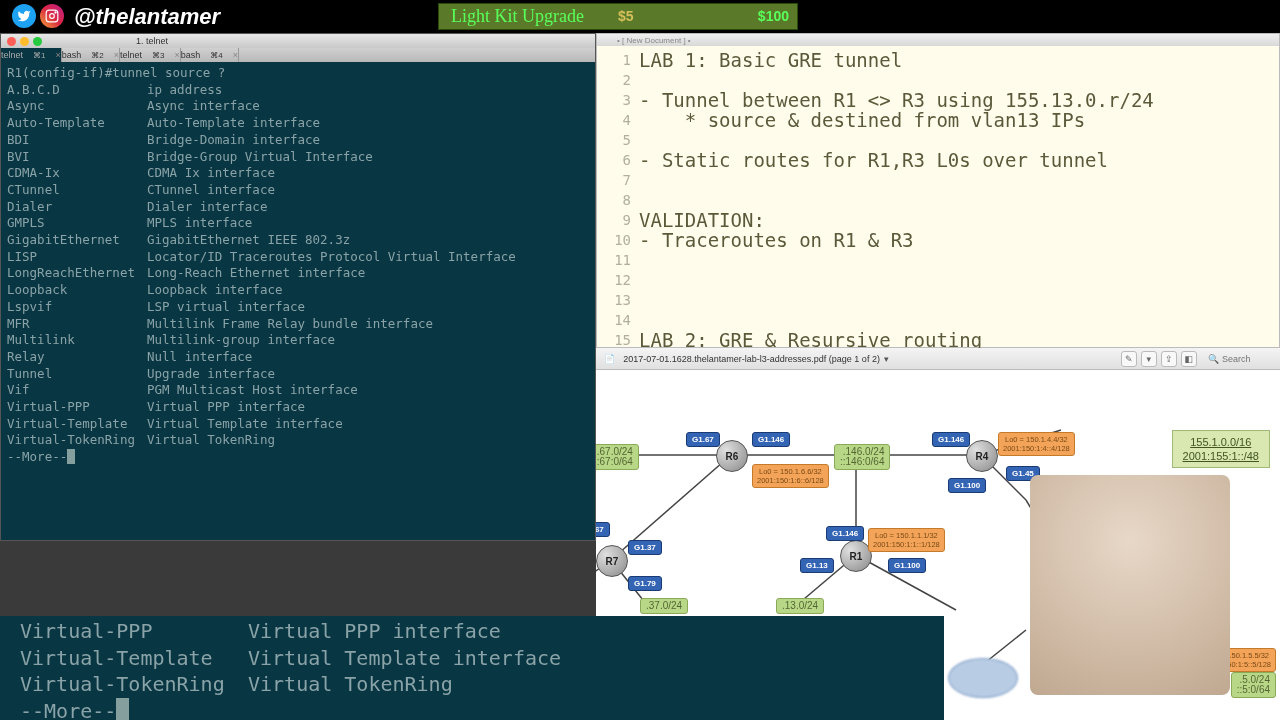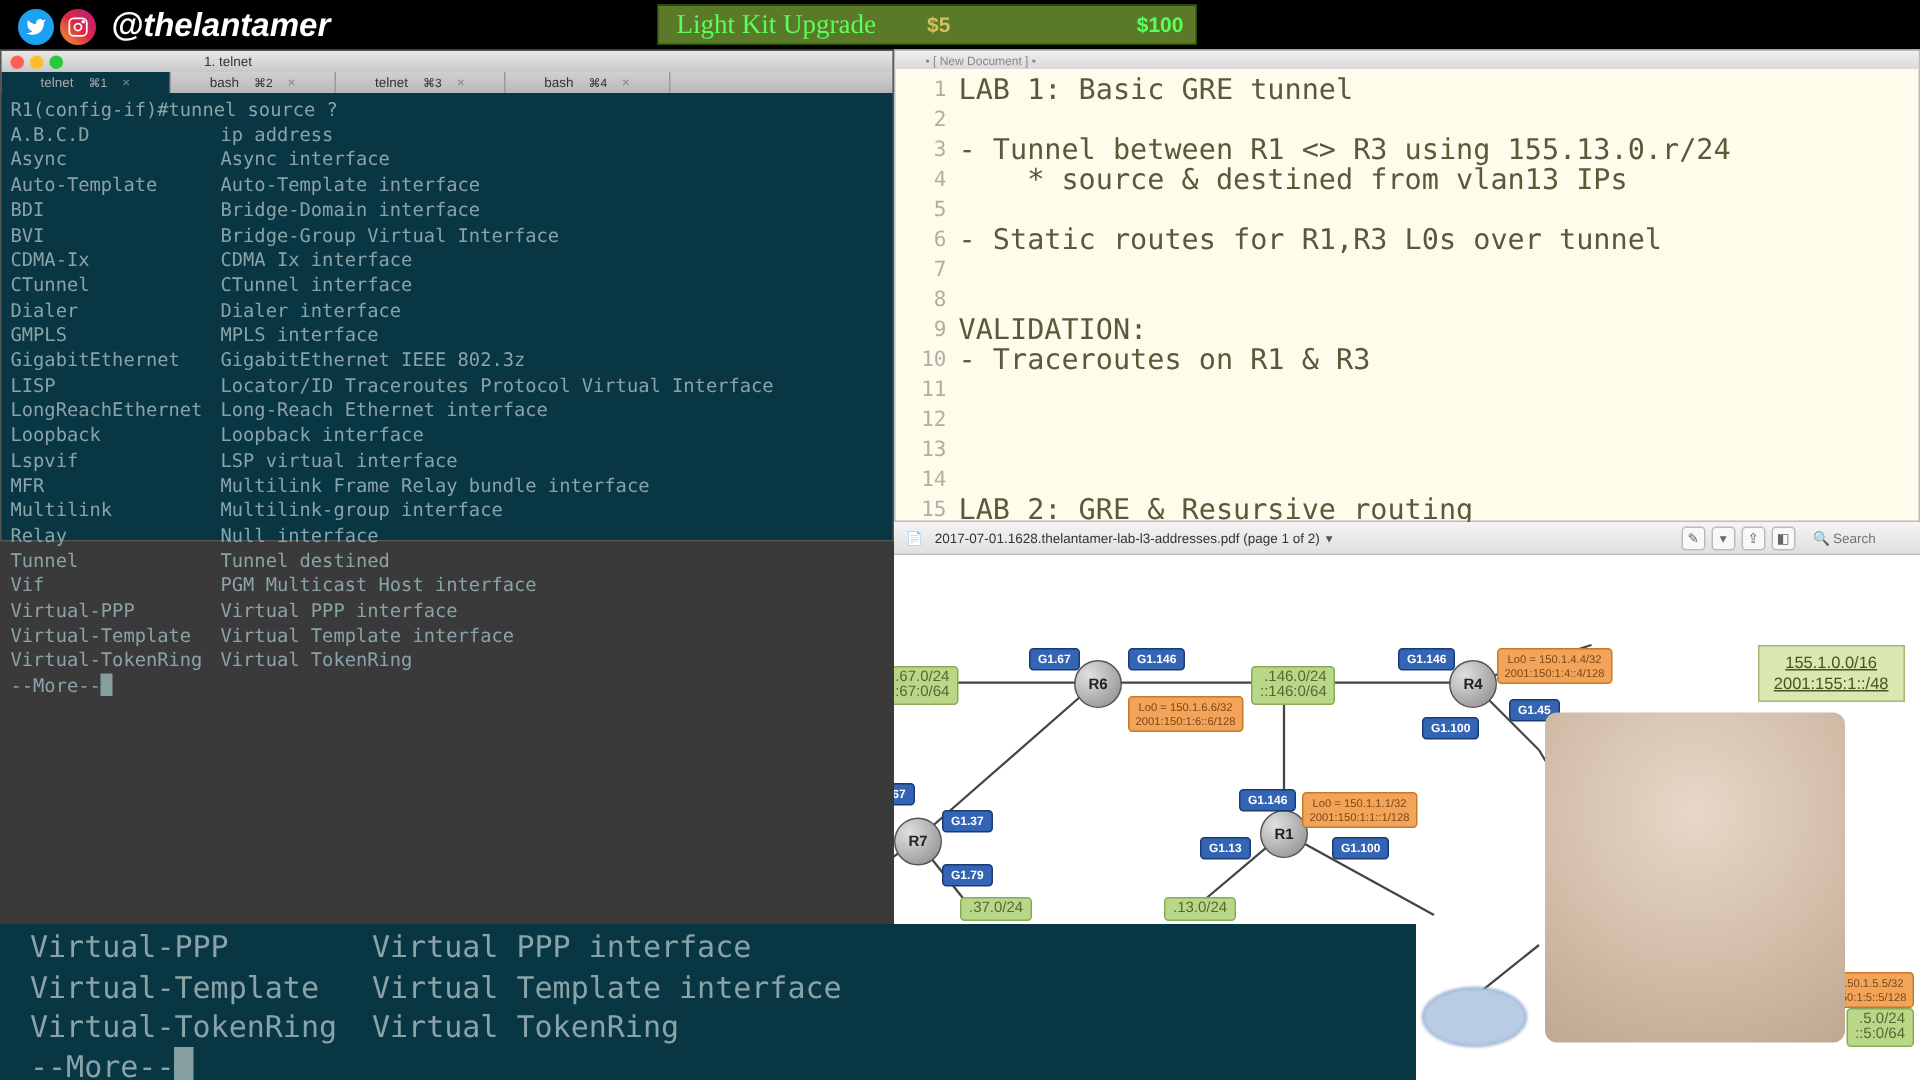--- a/index.html
+++ b/index.html
@@ -1,36 +1,36 @@
 <!DOCTYPE html>
 <html><head>
 <meta charset="utf-8">
 <style>
 * { margin: 0; padding: 0; box-sizing: border-box; }
 body { width: 1280px; height: 720px; overflow: hidden; font-family: Arial, sans-serif; background: #3a3a3a; position: relative; }
 
 .topbar { width: 100%; height: 33px; background: #000; display: flex; align-items: center; padding-left: 12px; position: relative; }
-.social { display: flex; align-items: flex-end; gap: 4px; }
+.social { display: flex; align-items: flex-start; gap: 4px; }
 .social-icon { width: 24px; height: 24px; border-radius: 50%; display: flex; align-items: center; justify-content: center; font-size: 14px; color: #fff; }
 .twitter { background: #1da1f2; }
 .instagram { background: linear-gradient(45deg, #f09433, #e6683c, #dc2743, #cc2366, #bc1888); }
 .handle { color: #fff; font-size: 22px; font-weight: bold; font-style: italic; margin-left: 6px; }
 .donation { position: absolute; left: 438px; top: 3px; width: 360px; height: 27px; background: #5a7a2a; border: 1px solid #2a4a0a; display: flex; align-items: center; }
 .donation-label { color: #5aff5a; font-size: 18px; padding: 0 12px; font-family: Georgia, serif; }
 .donation-bar { flex: 1; height: 100%; position: relative; }
 .donation-start { color: #d4c05a; font-size: 14px; position: absolute; left: 22px; top: 4px; font-weight: bold; }
 .donation-end { color: #5aff5a; font-size: 14px; position: absolute; right: 8px; top: 4px; font-weight: bold; }
 
-.terminal-window { position: absolute; left: 0; top: 33px; width: 596px; height: 328px; background: #083642; border: 1px solid #555; }
+.terminal-window { position: absolute; left: 0; top: 33px; width: 596px; height: 508px; background: #083642; border: 1px solid #555; }
 .term-titlebar { height: 14px; background: linear-gradient(#e8e8e8, #c8c8c8); display: flex; align-items: center; padding-left: 6px; gap: 4px; }
 .wbtn { width: 9px; height: 9px; border-radius: 50%; }
 .wred { background: #ff5f56; } .wyel { background: #ffbd2e; } .wgrn { background: #27c93f; }
 .term-title { font-size: 9px; color: #333; margin-left: 90px; }
 .term-tabs { height: 14px; background: linear-gradient(#d0d0d0, #b8b8b8); display: flex; font-size: 9px; }
-.term-tab { padding: 1px 26px; border-right: 1px solid #999; display: flex; align-items: center; gap: 10px; color: #333; }
+.term-tab { padding: 1px 0; border-right: 1px solid #999; display: flex; align-items: center; gap: 10px; color: #333; }
 .term-tab.active { background: #083642; color: #aaa; }
 .tab-badge { font-size: 8px; }
 .tab-close { font-size: 9px; color: #888; }
 .term-content { padding: 3px 6px; font-family: "Menlo", monospace; font-size: 12.5px; line-height: 16.7px; color: #8aa3a8; }
 .term-row { display: flex; }
 .term-col1 { width: 140px; flex-shrink: 0; }
 .cursor { display: inline-block; width: 8px; height: 15px; background: #859f9f; vertical-align: middle; }
 
 .editor { position: absolute; left: 596px; top: 33px; width: 684px; height: 315px; background: #fffcec; border: 1px solid #bbb; }
 .editor-titlebar { height: 12px; background: linear-gradient(#f0f0f0, #d8d8d8); font-size: 8px; color: #888; padding-left: 20px; display:flex; align-items:center; }
@@ -187,21 +187,21 @@
         <div class="term-row">
           <span class="term-col1">  Multilink</span>
           <span>Multilink-group interface</span>
         </div>
         <div class="term-row">
           <span class="term-col1">  Relay</span>
           <span>Null interface</span>
         </div>
         <div class="term-row">
           <span class="term-col1">  Tunnel</span>
-          <span>Tunnel destined</span>
+          <span>Upgrade interface</span>
         </div>
         <div class="term-row">
           <span class="term-col1">  Vif</span>
           <span>PGM Multicast Host interface</span>
         </div>
         <div class="term-row">
           <span class="term-col1">  Virtual-PPP</span>
           <span>Virtual PPP interface</span>
         </div>
         <div class="term-row">

